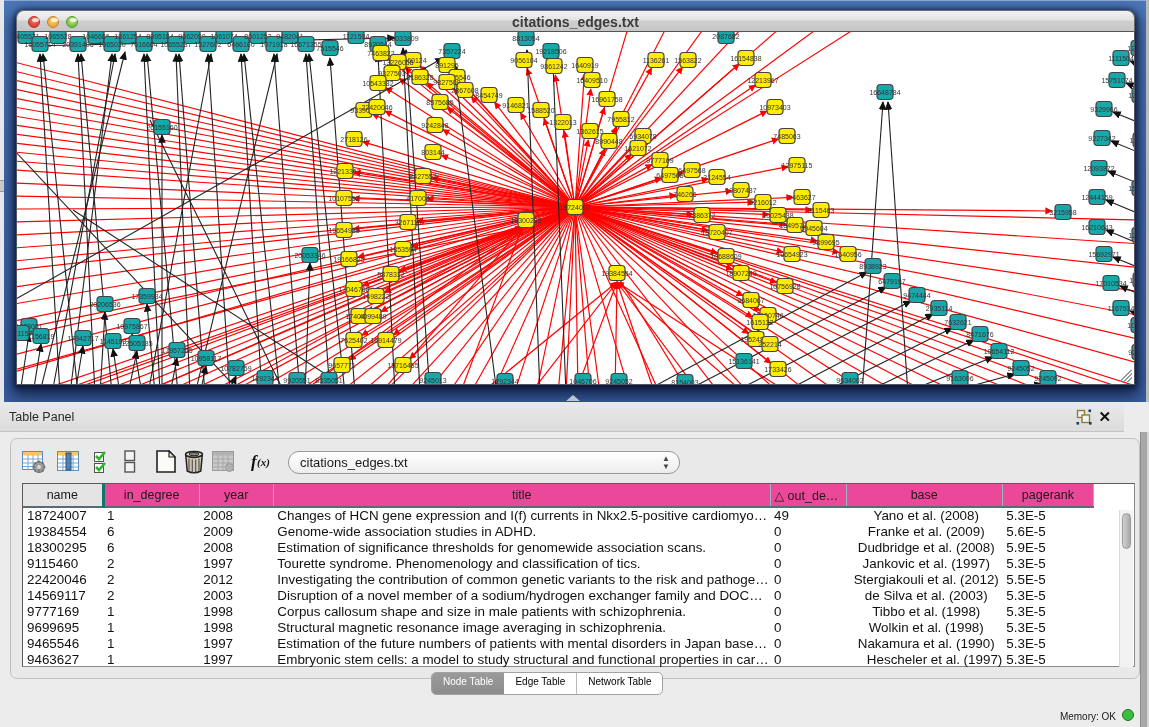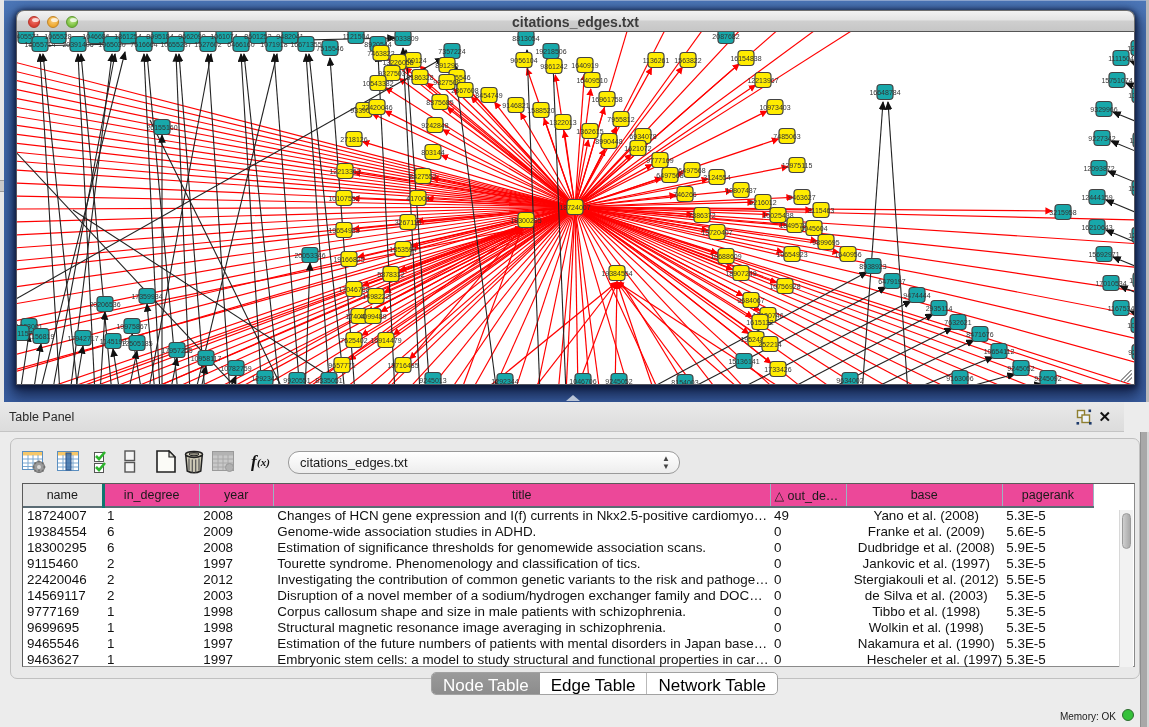--- a/index.html
+++ b/index.html
@@ -23,21 +23,21 @@
 #toolbar{position:absolute;left:6px;top:11px;height:24px;width:1100px}
 #combo{position:absolute;left:271px;top:1px;width:392px;height:23px;background:linear-gradient(180deg,#fff,#ededed);border:1px solid #9a9a9a;border-radius:11px;font-size:13px;color:#1a1a1a;line-height:21px;padding-left:11px}
 #combo .ar{position:absolute;right:9px;top:3px;font-size:8px;color:#444;line-height:8px;text-align:center}
 #tblwrap{position:absolute;left:11px;top:44px;width:1113px;height:184px;background:#fff;border:1px solid #8a8a8a;border-top:1px solid #5a5a5a;border-left:1px solid #5a5a5a}
 table{border-collapse:collapse;table-layout:fixed;width:1071px;font-size:12.5px}
 th{height:23px;background:#ec4899;border-right:1px solid #9ab4c2;border-bottom:2px solid #5a6b74;font-weight:normal;color:#1a1a1a;font-size:12.5px}
 th.g{background:#e4e4e4;border-right:3px solid #0f766e}
 td{height:16px;padding:0 0 0 4px;font-size:13.4px;color:#111;white-space:nowrap;overflow:hidden;text-overflow:ellipsis}
 #vscroll{position:absolute;right:1px;top:26px;width:14px;height:157px;background:#f2f2f2;border-left:1px solid #d8d8d8}
 #vthumb{position:absolute;left:2px;top:3px;width:9px;height:36px;border-radius:5px;background:linear-gradient(90deg,#cfcfcf,#a9a9a9);border:1px solid #9a9a9a}
-#tabs{position:absolute;left:431px;top:270px;z-index:5;height:23px;display:flex;font-size:17px;border:1px solid #a2a2a2;border-radius:5px;overflow:hidden;background:#fff}
+#tabs{position:absolute;left:431px;top:270px;z-index:5;height:23px;display:flex;font-size:10px;border:1px solid #a2a2a2;border-radius:5px;overflow:hidden;background:#fff}
 #tabs .tab{padding:3px 11px 0;height:23px}
 #tabs .sel{background:linear-gradient(180deg,#9a9a9a,#8b8b8b);color:#fff}
 #tabs .sep{width:1px;background:#b9b9b9;margin:0}
 #status{position:absolute;right:33px;top:309px;font-size:10px;color:#1a1a1a}
 #gled{position:absolute;right:15px;top:307px;width:12px;height:12px;border-radius:50%;background:#35c13a;border:1.5px solid #2e6b30}
 .float-ic{position:absolute;right:32px;top:7px;width:16px;height:16px}
 .x-ic{position:absolute;right:13px;top:6px;font-size:15px;font-weight:bold;color:#111}
 .ticon{display:inline-block;vertical-align:top}
 </style></head>
 <body>

